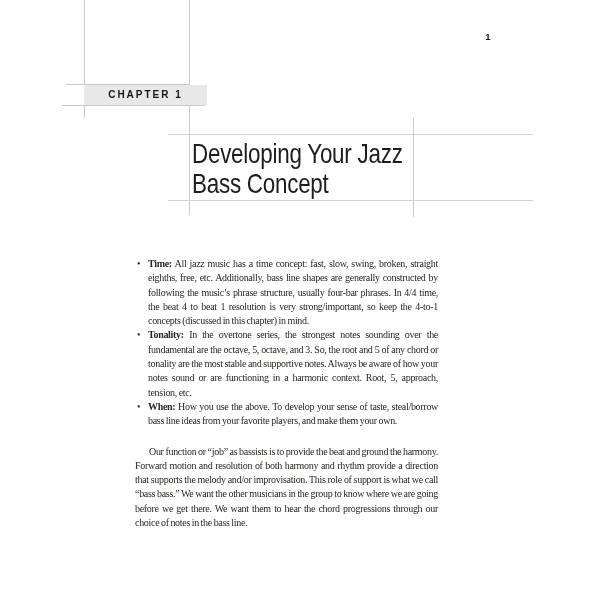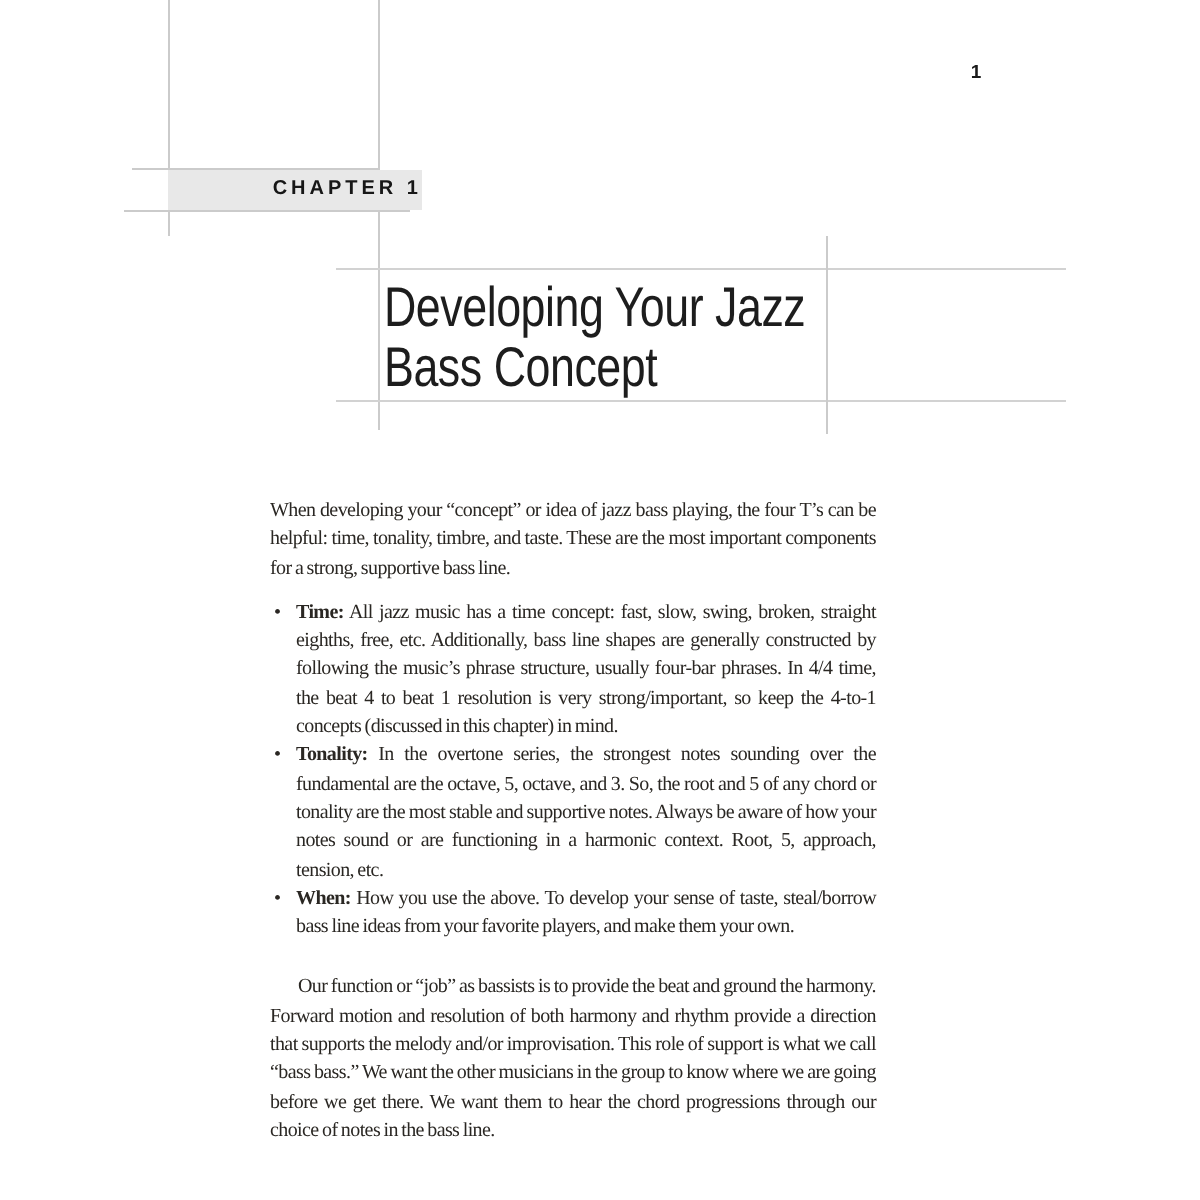--- a/index.html
+++ b/index.html
@@ -30,30 +30,29 @@
     text-align: center;
     font-family: "Liberation Sans", sans-serif;
     font-weight: bold;
     font-size: 9.5px;
     color: #1a1a1a;
   }
 
   .chapter-box {
     position: absolute;
     left: 84px; top: 85px;
-    width: 84px; height: 20px;
+    width: 123px; height: 20px;
     background: #e8e8e8;
-    text-align: right;
+    text-align: center;
     line-height: 20px;
     font-family: "Liberation Sans", sans-serif;
     font-weight: bold;
     font-size: 10px;
     letter-spacing: 2px;
     color: #171717;
-    padding-left: 43px;
   }
 
   .chapter-title {
     position: absolute;
     left: 192px; top: 139px;
     font-family: "Liberation Sans", sans-serif;
     font-size: 28px;
     line-height: 30px;
     letter-spacing: -0.3px;
     color: #1d1d1d;
@@ -103,21 +102,20 @@
   <div class="rule h" id="rule-h-title-top"></div>
   <div class="rule h" id="rule-h-title-bottom"></div>
   <div class="rule v" id="rule-v-title"></div>
 
   <div class="chapter-title">
     <div>Developing Your Jazz</div>
     <div>Bass Concept</div>
   </div>
 
   <div class="body-text">
-    <p class="intro">When developing your “concept” or idea of jazz bass playing, the four T’s can be helpful: time, tonality, timbre, and taste. These are the most important components for a strong, supportive bass line.</p>
 
     <ul class="tlist">
       <li><b>Time:</b><span> All jazz music has a time concept: fast, slow, swing, broken, straight eighths, free, etc. Additionally, bass line shapes are generally constructed by following the music’s phrase structure, usually four-bar phrases. In 4/4 time, the beat 4 to beat 1 resolution is very strong/important, so keep the 4-to-1 concepts (discussed in this chapter) in mind.</span></li>
       <li><b>Tonality:</b><span> In the overtone series, the strongest notes sounding over the fundamental are the octave, 5, octave, and 3. So, the root and 5 of any chord or tonality are the most stable and supportive notes. Always be aware of how your notes sound or are functioning in a harmonic context. Root, 5, approach, tension, etc.</span></li>
       <li><b>When:</b><span> How you use the above. To develop your sense of taste, steal/borrow bass line ideas from your favorite players, and make them your own.</span></li>
     </ul>
 
     <p class="closing">Our function or “job” as bassists is to provide the beat and ground the harmony. Forward motion and resolution of both harmony and rhythm provide a direction that supports the melody and/or improvisation. This role of support is what we call “bass bass.” We want the other musicians in the group to know where we are going before we get there. We want them to hear the chord progressions through our choice of notes in the bass line.</p>
   </div>
 

